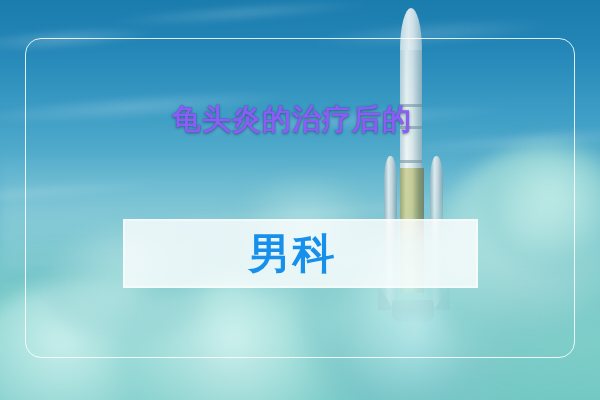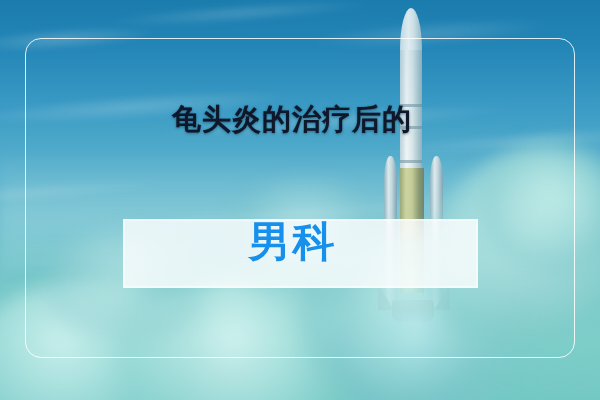--- a/index.html
+++ b/index.html
@@ -115,37 +115,37 @@
     position:absolute;left:25px;top:38px;width:550px;height:320px;
     box-sizing:border-box;
     border:1px solid rgba(255,255,255,.85);
     border-radius:16px;
     pointer-events:none;
   }
 
   
   .title{
     position:absolute;left:172px;top:96px;width:400px;
-    color:#0f172a;
+    color:#8b5cf6;
     font-size:29px;
     font-weight:bold;
     line-height:47px;
     letter-spacing:1px;
     text-shadow:0 1px 3px rgba(20,60,85,.55), 0 0 1px rgba(20,60,85,.5);
     white-space:nowrap;
   }
   .title .tline{display:block;}
 
   
   .badge{
     position:absolute;left:123px;top:219px;width:355px;height:69px;
     background:rgba(255,255,255,.80);
     box-sizing:border-box;
     border:2px solid rgba(255,255,255,.45);
-    display:flex;align-items:flex-start;justify-content:center;
+    display:flex;align-items:center;justify-content:center;
   }
   .badge-text{
     color:#1790ec;
     font-size:42px;
     font-weight:bold;
     letter-spacing:2px;
     line-height:1;
     transform:translateX(-8px);
   }
 </style>

